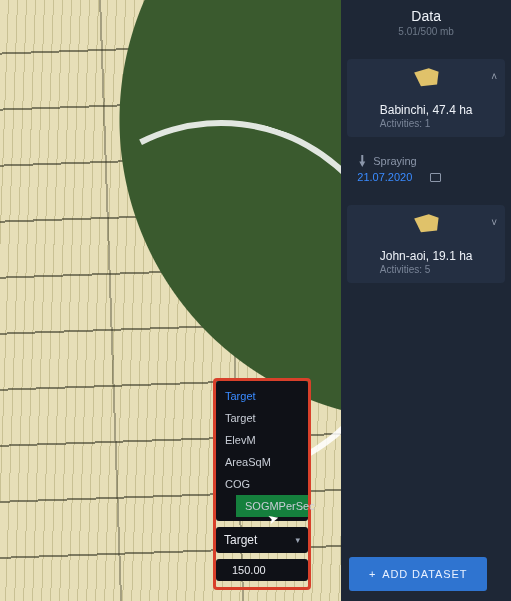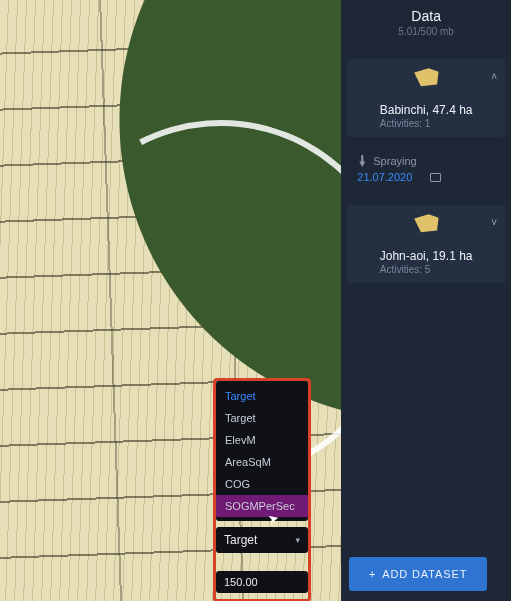--- a/index.html
+++ b/index.html
@@ -68,42 +68,42 @@
     padding:4px 0;
   }
   .menu-item{
     font-size:11px;
     color:#c8cdd6;
     padding:5px 9px;
     cursor:pointer;
     white-space:nowrap;
   }
   .menu-item.selected{ color:#3a8bff; }
-  .menu-item.hover{ background:#701a75; }
+  .menu-item.hover{ background:#15803d;margin-left:20px; }
   .cursor{
     position:absolute; left:268px; top:511px;
     font-size:13px; color:#fff;
     transform:rotate(-15deg);
     pointer-events:none;
   }
 
   .target-box{
     margin-top:6px;
     background:#0f1117;
     display:flex; align-items:center; justify-content:space-between;
     padding:6px 8px;
     border-radius:3px;
     color:#e8eaf0; font-size:12px;
   }
   .target-box .chev{ font-size:9px; color:#9aa3b2; }
 
   .value-box{
-    margin-top:18px;
+    margin-top:6px;
     background:#0f1117;
-    padding:5px 8px;
+    padding:5px 16px;
     border-radius:3px;
     color:#e8eaf0; font-size:11px;
   }
 
   
   .panel{
     width:190px; height:601px;
     background:#1e2736;
     color:#cfd6e3;
     display:flex; flex-direction:column;

